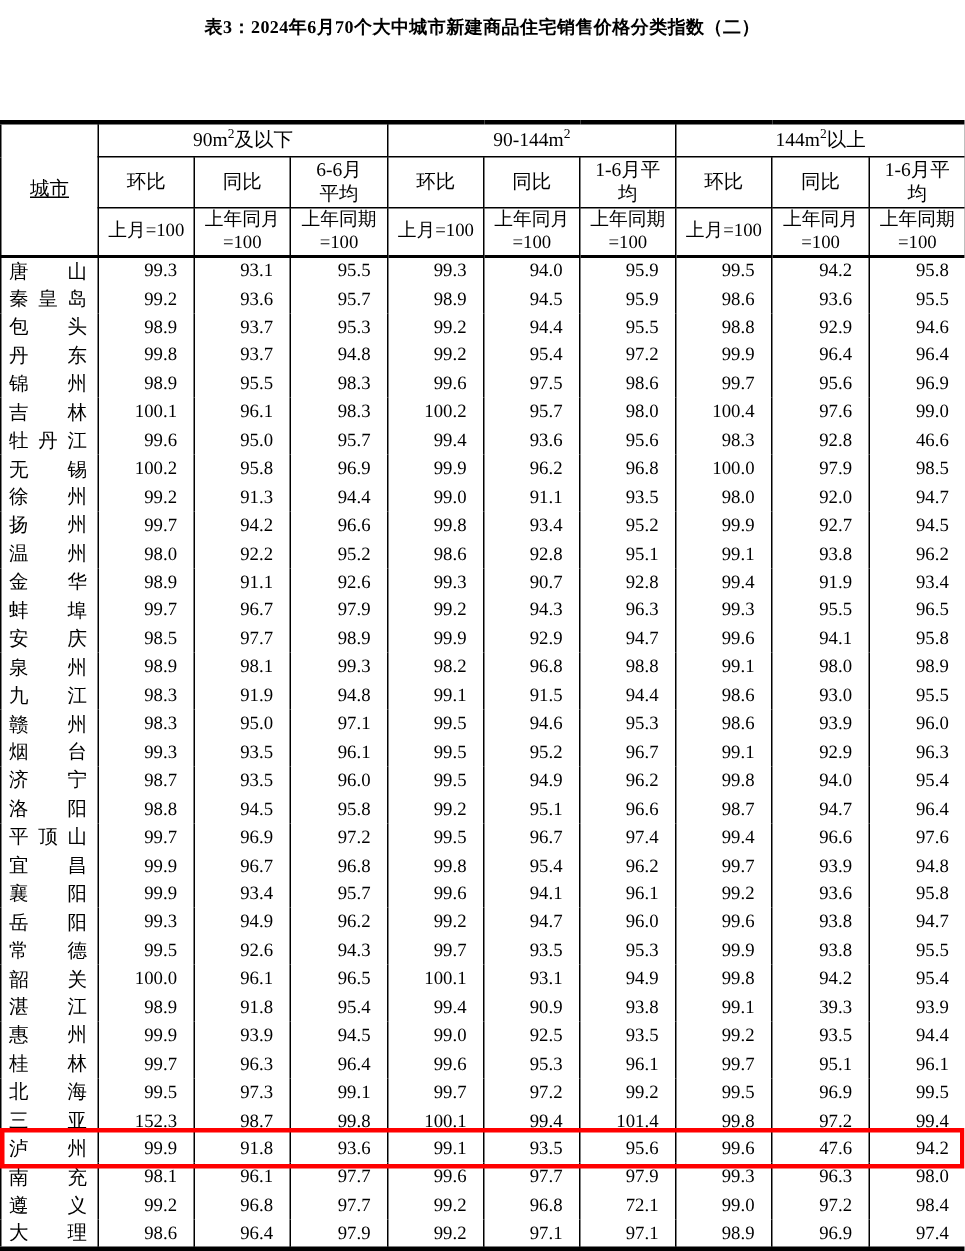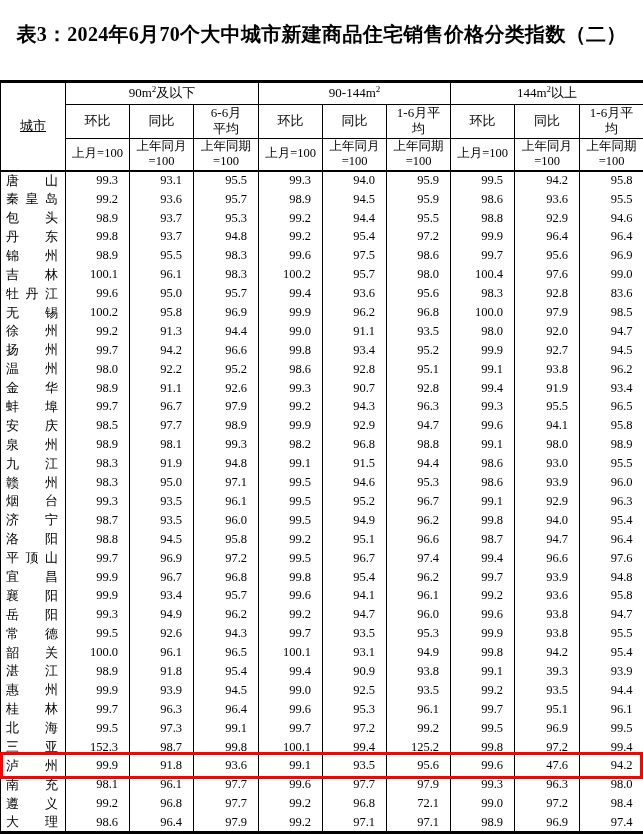--- a/index.html
+++ b/index.html
@@ -1,24 +1,24 @@
 <!DOCTYPE html>
 <html><head>
 <meta charset="utf-8">
 <style>
   * { box-sizing: border-box; margin: 0; padding: 0; }
   html, body { width: 643px; height: 834px; background: #fff; overflow: hidden; }
   body { font-family: "Liberation Serif", "DejaVu Serif", serif; color: #000; }
 
   .title {
     height: 80px;
-    padding-top: 21px;
+    padding-top: 10px;
     text-align: center;
     font-weight: bold;
-    font-size: 20px;
+    font-size: 12px;
     letter-spacing: 0.3px;
   }
 
   .table-wrap { position: relative; width: 643px; }
 
   table {
     border-collapse: collapse;
     table-layout: fixed;
     width: 643px;
     border-top: 3px solid #000;
@@ -232,21 +232,21 @@
             </div>
           </td>
           <td class="val">99.6</td>
           <td class="val">95.0</td>
           <td class="val">95.7</td>
           <td class="val">99.4</td>
           <td class="val">93.6</td>
           <td class="val">95.6</td>
           <td class="val">98.3</td>
           <td class="val">92.8</td>
-          <td class="val last">83.6</td>
+          <td class="val last">46.6</td>
         </tr>
         <tr>
           <td class="city">
             <div class="spread">
               <span>无</span>
               <span>锡</span>
             </div>
           </td>
           <td class="val">100.2</td>
           <td class="val">95.8</td>
@@ -638,21 +638,21 @@
             <div class="spread">
               <span>三</span>
               <span>亚</span>
             </div>
           </td>
           <td class="val">152.3</td>
           <td class="val">98.7</td>
           <td class="val">99.8</td>
           <td class="val">100.1</td>
           <td class="val">99.4</td>
-          <td class="val">125.2</td>
+          <td class="val">101.4</td>
           <td class="val">99.8</td>
           <td class="val">97.2</td>
           <td class="val last">99.4</td>
         </tr>
         <tr>
           <td class="city">
             <div class="spread">
               <span>泸</span>
               <span>州</span>
             </div>

